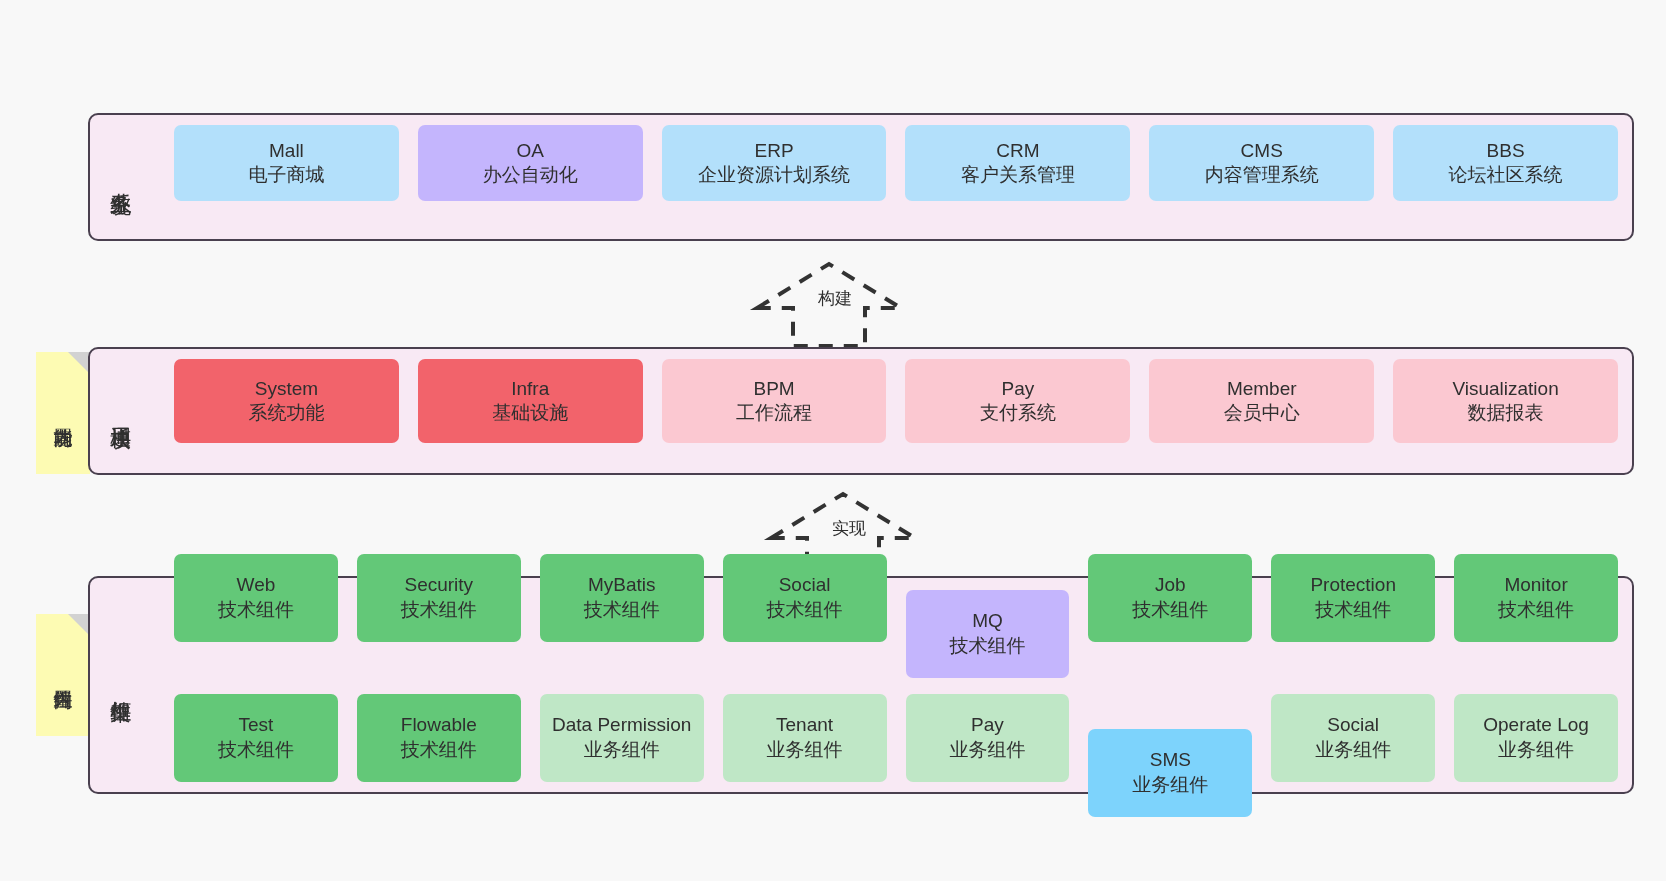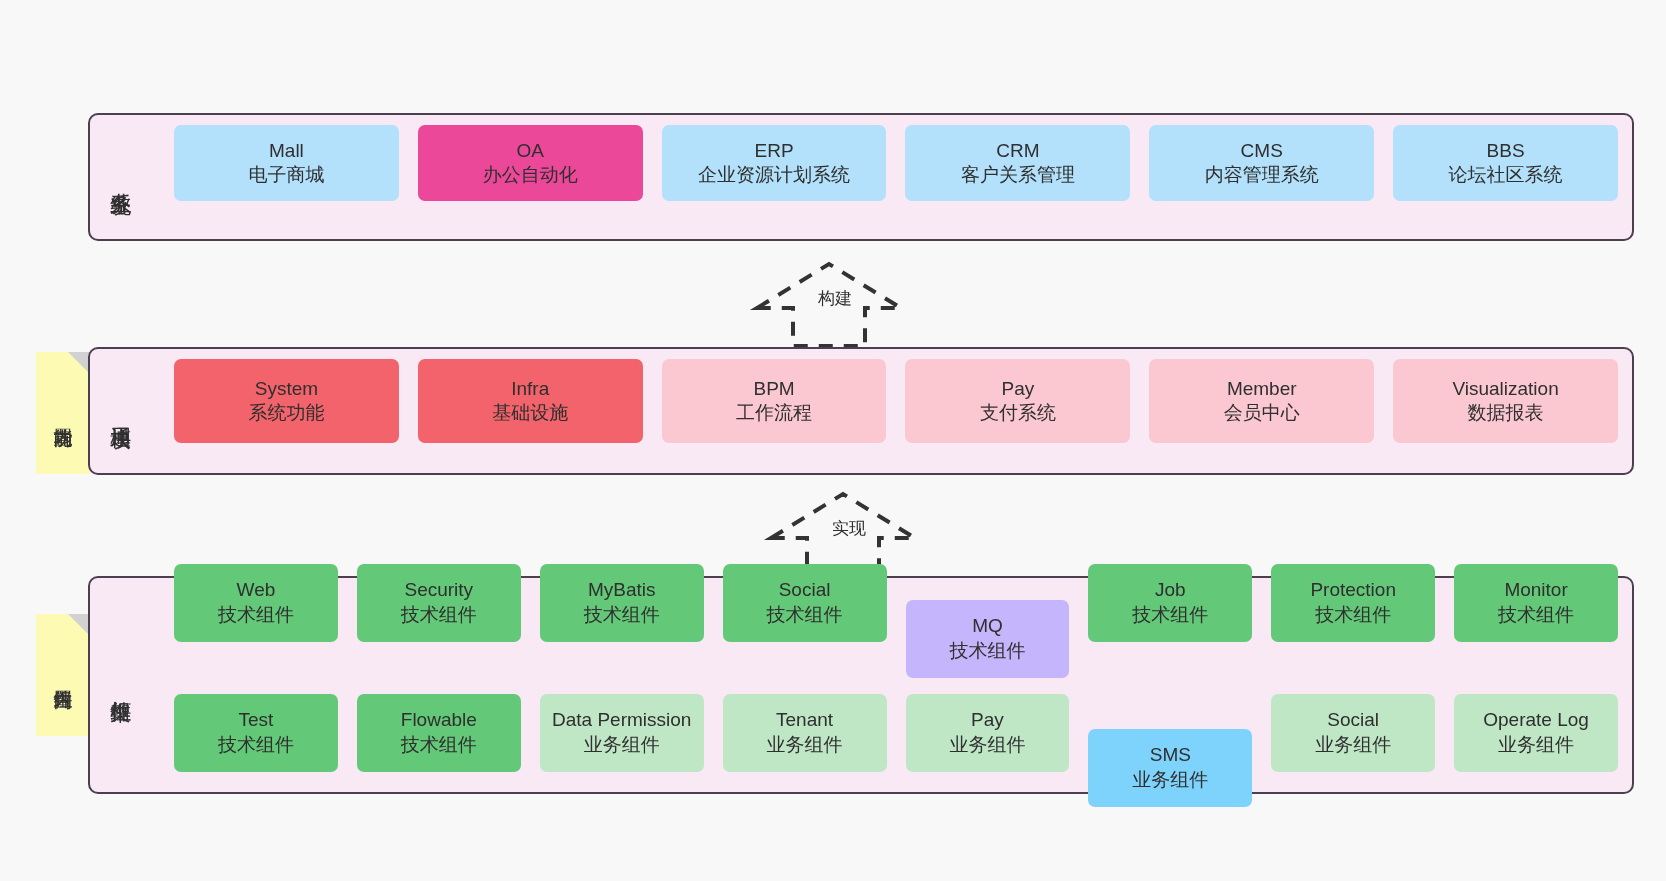--- a/index.html
+++ b/index.html
@@ -78,21 +78,21 @@
   .cell .cn { }
 
   
   #layer-business { left: 88px; top: 113px; width: 1546px; height: 128px; }
   #layer-business .cell { height: 76px; }
 
   #layer-modules  { left: 88px; top: 347px; width: 1546px; height: 128px; }
   #layer-modules .cell { height: 84px; }
 
   #layer-framework { left: 88px; top: 576px; width: 1546px; height: 218px; }
-  #layer-framework .cell { height: 78px; }
+  #layer-framework .cell { height: 88px; }
 
   
   .note {
     position: absolute;
     box-sizing: border-box;
     background: #fdfbb3;
     width: 54px;
     display: flex;
     align-items: center;
     justify-content: center;
@@ -141,21 +141,21 @@
 <div class="canvas">
 
   <div class="layer" id="layer-business">
     <div class="layer-title">业务系统</div>
     <div class="layer-body">
       <div class="row">
         <div class="cell" style="background: rgb(179, 224, 251);">
           <span class="en">Mall</span>
           <span class="cn">电子商城</span>
         </div>
-        <div class="cell" style="background: #ec4899;">
+        <div class="cell" style="background: #c4b5fd;">
           <span class="en">OA</span>
           <span class="cn">办公自动化</span>
         </div>
         <div class="cell" style="background: rgb(179, 224, 251);">
           <span class="en">ERP</span>
           <span class="cn">企业资源计划系统</span>
         </div>
         <div class="cell" style="background: rgb(179, 224, 251);">
           <span class="en">CRM</span>
           <span class="cn">客户关系管理</span>

